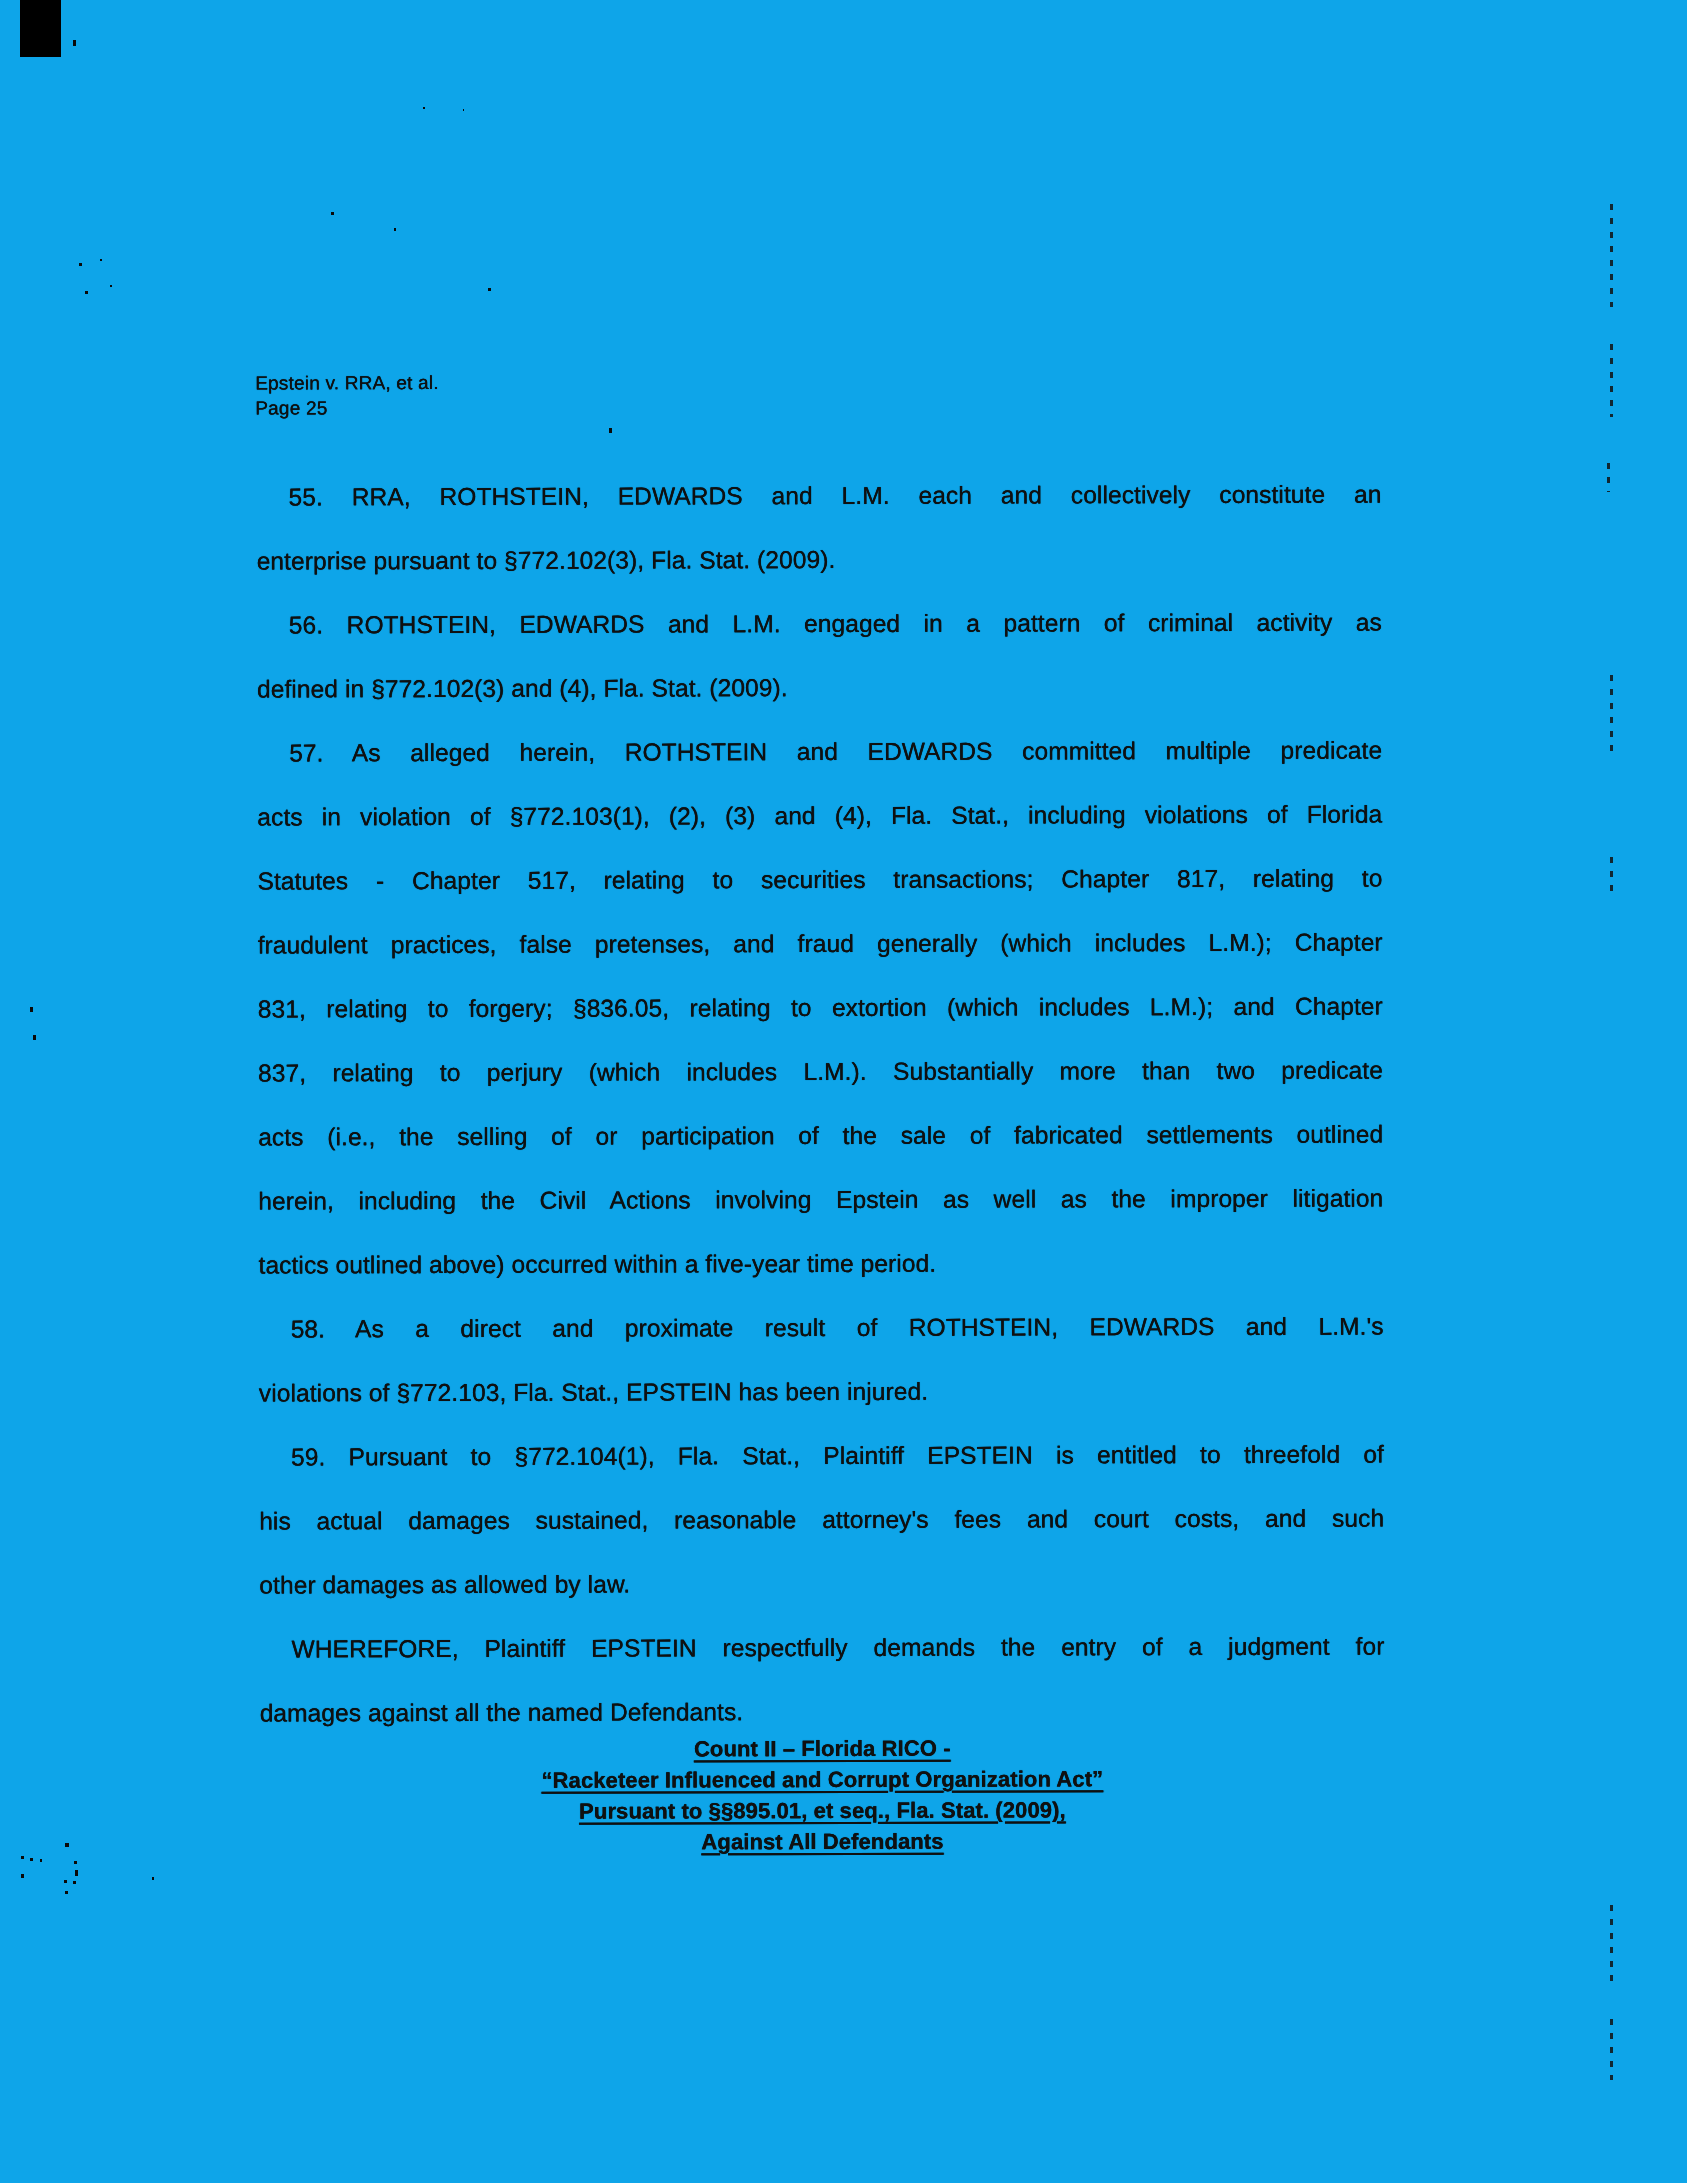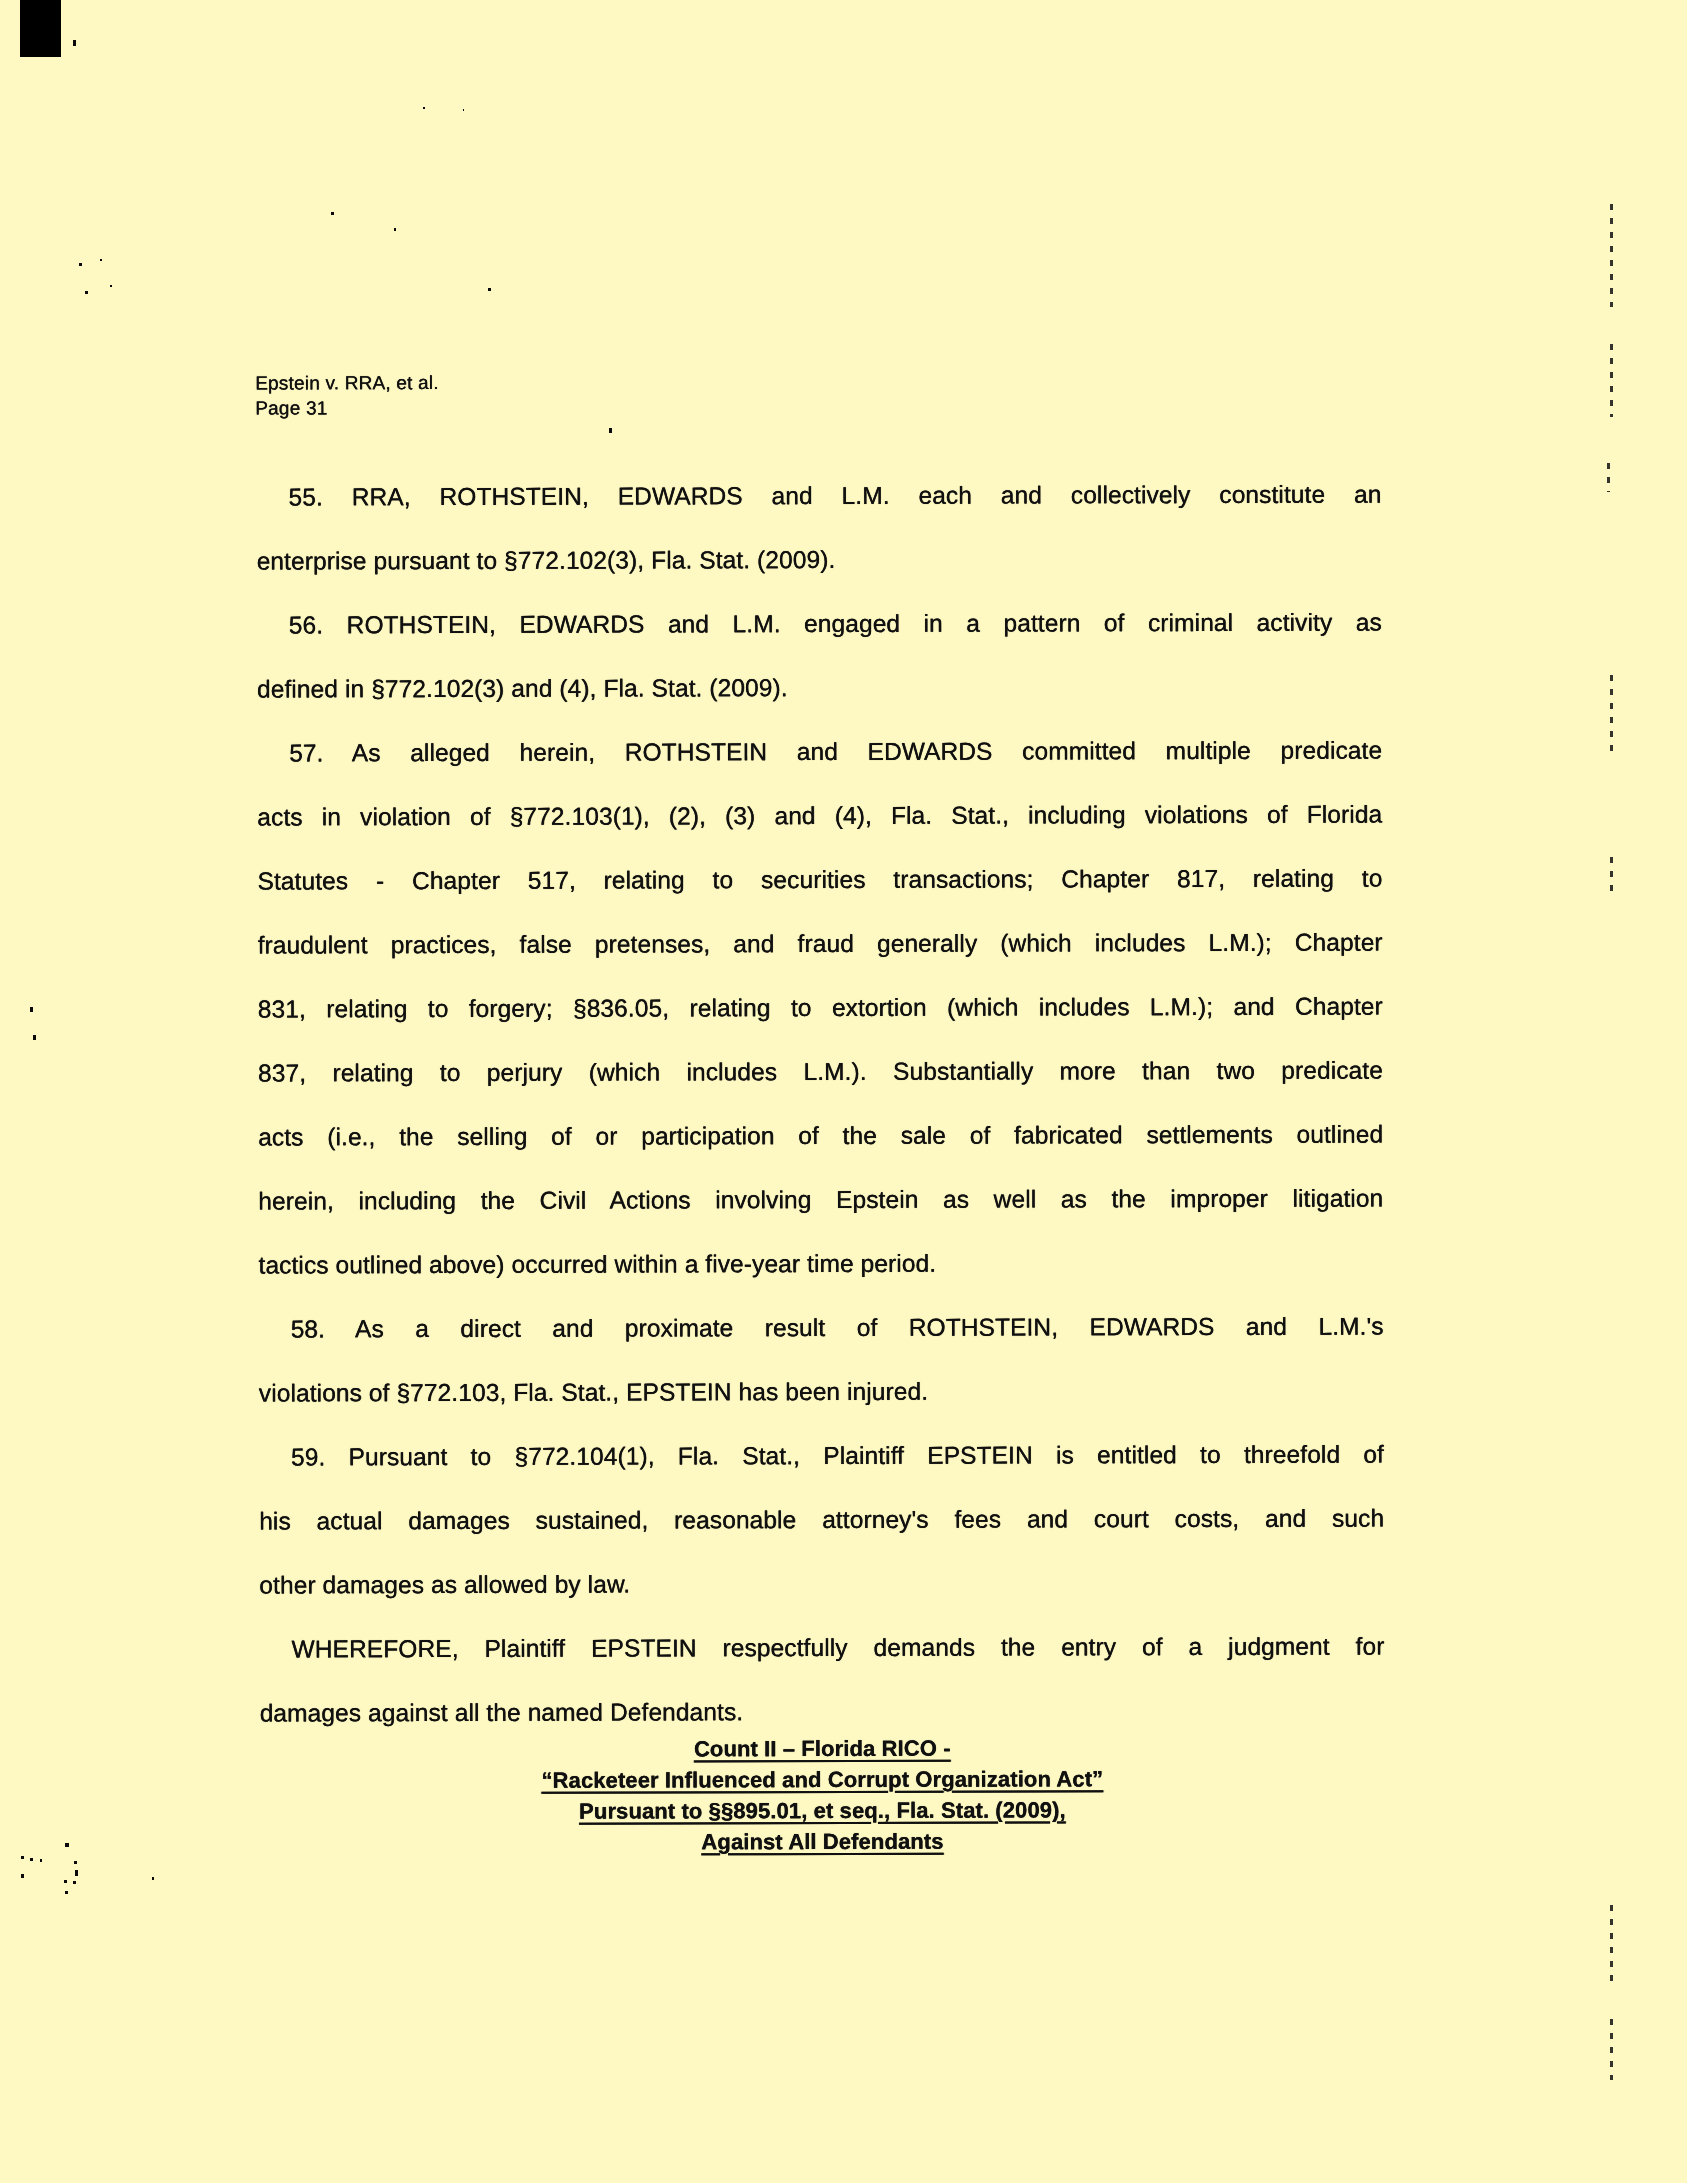--- a/index.html
+++ b/index.html
@@ -3,21 +3,21 @@
 <meta charset="utf-8">
 <style>
   html,body{margin:0;padding:0;}
   body{
     width:1687px;height:2183px;
     background:#ffffff;
     font-family:"Liberation Sans", sans-serif;
     position:relative;overflow:hidden;
     color:#101010;
   }
-  .page{position:absolute;inset:0;background:#fef9c3;}
+  .page{position:absolute;inset:0;background:#0ea5e9;}
   .content{
     position:absolute;inset:0;
     transform:rotate(-0.15deg);
     transform-origin:50% 50%;
   }
   .ink{ text-shadow:0 0 0.7px rgba(0,0,0,0.8), 0.3px 0 0 rgba(0,0,0,0.55); }
   .caseheader{
     position:absolute;left:257px;top:369px;
     font-size:19px;line-height:25px;letter-spacing:0.2px;
   }
@@ -49,21 +49,21 @@
   }
 </style>
 </head>
 <body>
 
 <div class="page">
   <div class="content">
 
     <div class="caseheader ink">
       <div class="ln">Epstein v. RRA, et al.</div>
-      <div class="ln">Page 31</div>
+      <div class="ln">Page 25</div>
     </div>
 
     <div class="docbody ink">
 
       <div class="para">
         <div class="ln j ind">55. RRA, ROTHSTEIN, EDWARDS and L.M. each and collectively constitute an</div>
         <div class="ln">enterprise pursuant to §772.102(3), Fla. Stat. (2009).</div>
       </div>
 
       <div class="para">

